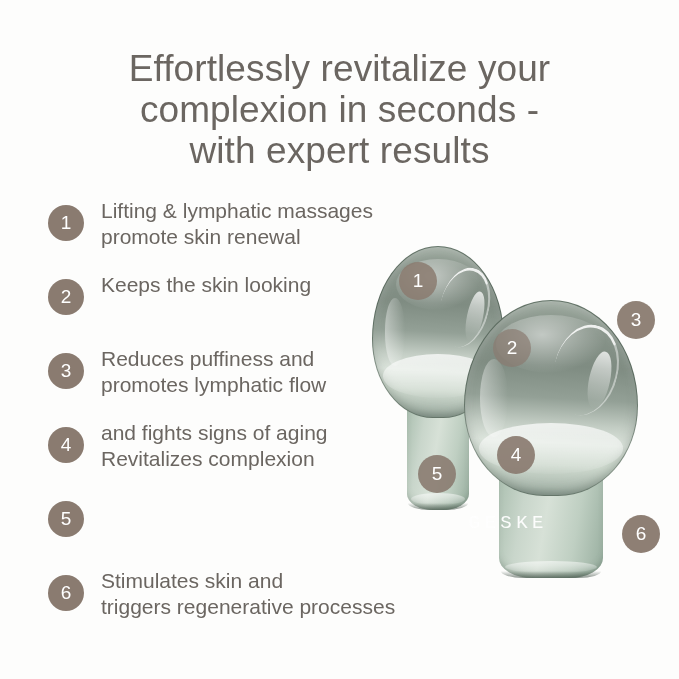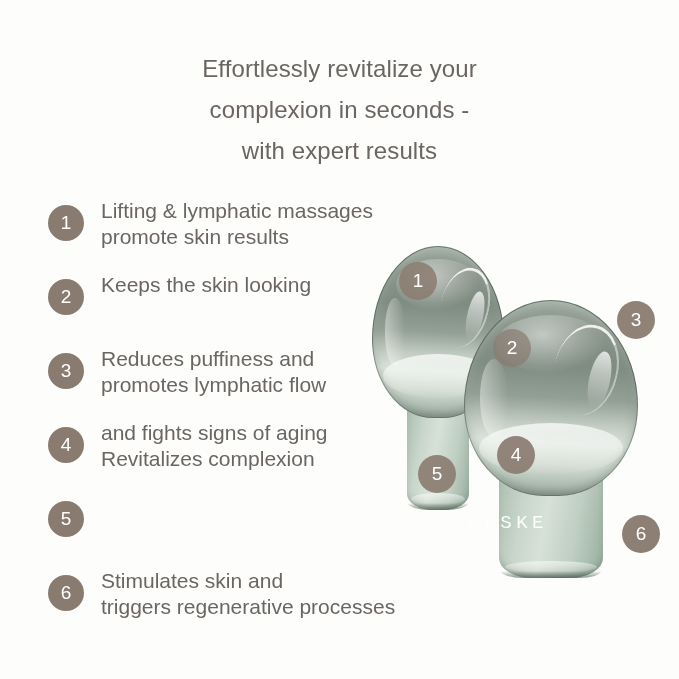--- a/index.html
+++ b/index.html
@@ -23,21 +23,21 @@
   }
 
   
   .headline {
     position: absolute;
     left: 0;
     top: 48px;
     width: 679px;
     text-align: center;
     color: #6b6661;
-    font-size: 24px;
+    font-size: 37px;
     line-height: 41px;
     font-weight: 400;
     letter-spacing: 0.1px;
   }
   .headline .hl-line { display: block; }
 
   
   .benefits {
     position: absolute;
     left: 48px;
@@ -255,21 +255,21 @@
     <span class="hl-line">complexion in seconds -</span>
     <span class="hl-line">with expert results</span>
   </div>
 
   <div class="benefits">
 
     <div class="benefit-row">
       <div class="badge">1</div>
       <div class="benefit-text">
         <span>Lifting &amp; lymphatic massages</span>
-        <span>promote skin results</span>
+        <span>promote skin renewal</span>
       </div>
     </div>
 
     <div class="benefit-row">
       <div class="badge">2</div>
       <div class="benefit-text">
         <span>Keeps the skin looking</span>
       </div>
     </div>
 

